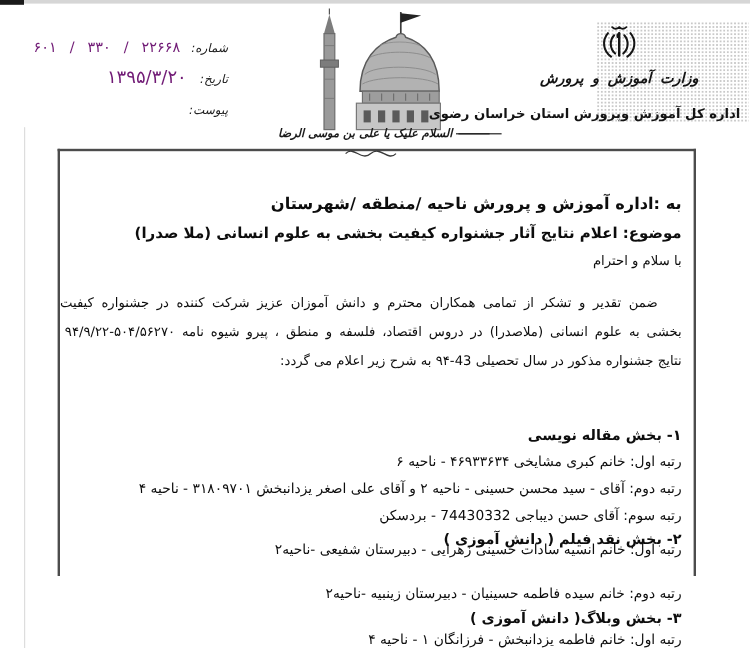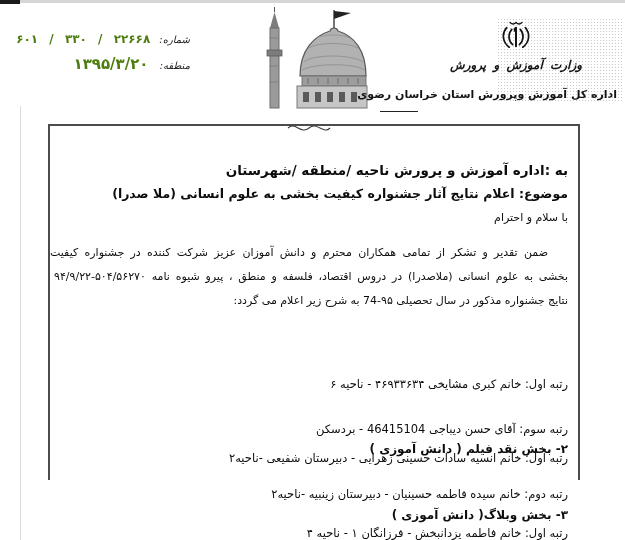--- a/index.html
+++ b/index.html
@@ -10,21 +10,21 @@
   }
   
   .top-edge { position:absolute; left:0; top:0; width:625px; height:3px; background:#d6d6d6; }
   .top-corner { position:absolute; left:0; top:0; width:20px; height:4px; background:#1a1a1a; }
   .left-scan-line { position:absolute; left:20px; top:106px; width:1px; height:434px; background:#dddddd; }
 
   
   .meta { position:absolute; left:14px; top:28px; width:176px; direction:rtl; }
   .meta-row { white-space:nowrap; text-align:right; margin-bottom:7px; }
   .meta-label { font-size:10px; font-style:italic; color:#222; }
-  .meta-value { font-weight:bold; color:#4d7c0f;text-align:center; }
+  .meta-value { font-weight:normal; color:#701a75;text-align:center; }
   .meta-value.num { font-size:12px; word-spacing:7px; margin-right:4px; letter-spacing:0.5px; }
   .meta-value.date { font-size:15px; margin-right:6px; letter-spacing:1px; }
 
   
   .shrine { position:absolute; left:248px; top:4px; }
 
   
   .caption { position:absolute; left:228px; top:103px; width:190px; height:16px;
              display:flex; align-items:center; direction:rtl; z-index:3; }
   .cap-rule { display:inline-block; height:0; border-top:1.2px solid #222; }
@@ -72,22 +72,25 @@
 <div class="top-edge"></div>
 <div class="top-corner"></div>
 <div class="left-scan-line"></div>
 
 <div class="meta">
   <div class="meta-row">
     <span class="meta-label">شماره:</span>
     <span class="meta-value num">۲۲۶۶۸ / ۳۳۰ / ۶۰۱</span>
   </div>
   <div class="meta-row">
-    <span class="meta-label">منطقه:</span>
+    <span class="meta-label">تاریخ:</span>
     <span class="meta-value date">۱۳۹۵/۳/۲۰</span>
+  </div>
+  <div class="meta-row">
+    <span class="meta-label">پیوست:</span>
   </div>
 </div>
 
 <svg class="shrine" width="145" height="108" viewBox="0 0 145 108" aria-hidden="true">
 
   <polygon points="22,24 26.5,8 31,24" fill="#7d7d7d"></polygon>
   <line x1="26.5" y1="8" x2="26.5" y2="3" stroke="#555" stroke-width="1"></line>
   <rect x="22" y="24" width="9" height="80" fill="#9a9a9a" stroke="#6c6c6c" stroke-width="1"></rect>
   <rect x="19" y="46" width="15" height="6" fill="#7c7c7c" stroke="#5e5e5e" stroke-width="0.8"></rect>
   <line x1="22" y1="34" x2="31" y2="34" stroke="#777" stroke-width="0.7"></line>
@@ -114,20 +117,21 @@
   <rect x="49" y="82" width="70" height="22" fill="#c6c6c6" stroke="#787878" stroke-width="1"></rect>
   <rect x="55" y="88" width="6" height="10" fill="#5a5a5a"></rect>
   <rect x="67" y="88" width="6" height="10" fill="#5a5a5a"></rect>
   <rect x="79" y="88" width="6" height="10" fill="#5a5a5a"></rect>
   <rect x="91" y="88" width="6" height="10" fill="#5a5a5a"></rect>
   <rect x="103" y="88" width="6" height="10" fill="#5a5a5a"></rect>
 </svg>
 
 <div class="caption">
   <span class="cap-rule r"></span>
+  <span class="cap-text">السلام علیک یا علی بن موسی الرضا</span>
   <span class="cap-rule l"></span>
 </div>
 <svg class="flourish" width="46" height="14" viewBox="0 0 46 14" aria-hidden="true">
   <path d="M2 7 C9 0 15 14 23 7 C31 0 37 14 44 7" fill="none" stroke="#3a3a3a" stroke-width="1.1"></path>
 </svg>
 
 <div class="halftone"></div>
 <div class="org">
   <svg class="emblem" width="34" height="38" viewBox="0 0 40 44" aria-hidden="true">
     <path d="M13 5 q3.5 3.5 7 0 q3.5 3.5 7 0" fill="none" stroke="#141414" stroke-width="1.6" stroke-linecap="round"></path>
@@ -142,25 +146,27 @@
   <div class="org-line dept">اداره کل آموزش وپرورش استان خراسان رضوی</div>
 </div>
 
 <div class="letter-box">
   <div class="l to">به :اداره آموزش و پرورش ناحیه /منطقه /شهرستان</div>
   <div class="l subject">موضوع: اعلام نتایج آثار جشنواره کیفیت بخشی به علوم انسانی (ملا صدرا)</div>
   <div class="l salutation">با سلام و احترام</div>
 
   <div class="l p p1">ضمن تقدیر و تشکر از تمامی همکاران محترم و دانش آموزان عزیز شرکت کننده در جشنواره کیفیت</div>
   <div class="l p p2">بخشی به علوم انسانی (ملاصدرا) در دروس اقتصاد، فلسفه و منطق ، پیرو شیوه نامه ۵۰۴/۵۶۲۷۰-۹۴/۹/۲۲</div>
-  <div class="l p p3">نتایج جشنواره مذکور در سال تحصیلی ۹۵-74 به شرح زیر اعلام می گردد:</div>
+  <div class="l p p3">نتایج جشنواره مذکور در سال تحصیلی 43-۹۴ به شرح زیر اعلام می گردد:</div>
 
 
+  <div class="l h s1">۱- بخش مقاله نویسی</div>
   <div class="l i i1">رتبه اول: خانم کبری مشایخی ۴۶۹۳۳۶۳۴ - ناحیه ۶</div>
-  <div class="l i i3">رتبه سوم: آقای حسن دیباجی 46415104 - بردسکن</div>
+  <div class="l i i2">رتبه دوم: آقای - سید محسن حسینی - ناحیه ۲ و آقای علی اصغر یزدانبخش ۳۱۸۰۹۷۰۱ - ناحیه ۴</div>
+  <div class="l i i3">رتبه سوم: آقای حسن دیباجی 74430332 - بردسکن</div>
 
   <div class="l h s2">۲- بخش نقد فیلم ( دانش آموزی )</div>
   <div class="l i i4">رتبه اول: خانم انسیه سادات حسینی زهرایی - دبیرستان شفیعی -ناحیه۲</div>
   <div class="l i i5">رتبه دوم: خانم سیده فاطمه حسینیان - دبیرستان زینبیه -ناحیه۲</div>
 
   <div class="l h s3">۳- بخش وبلاگ( دانش آموزی )</div>
   <div class="l i i6">رتبه اول: خانم فاطمه یزدانبخش - فرزانگان ۱ - ناحیه ۴</div>
 </div>
 
 </body></html>

